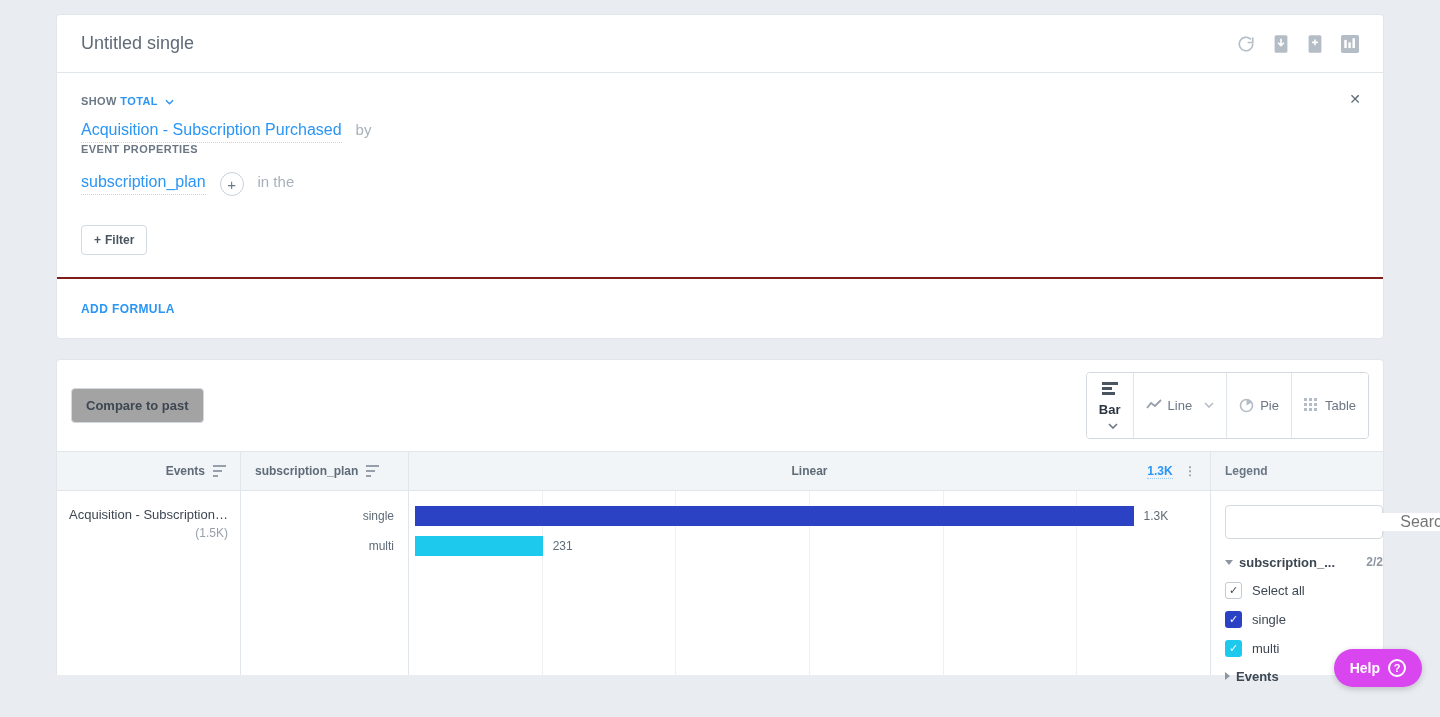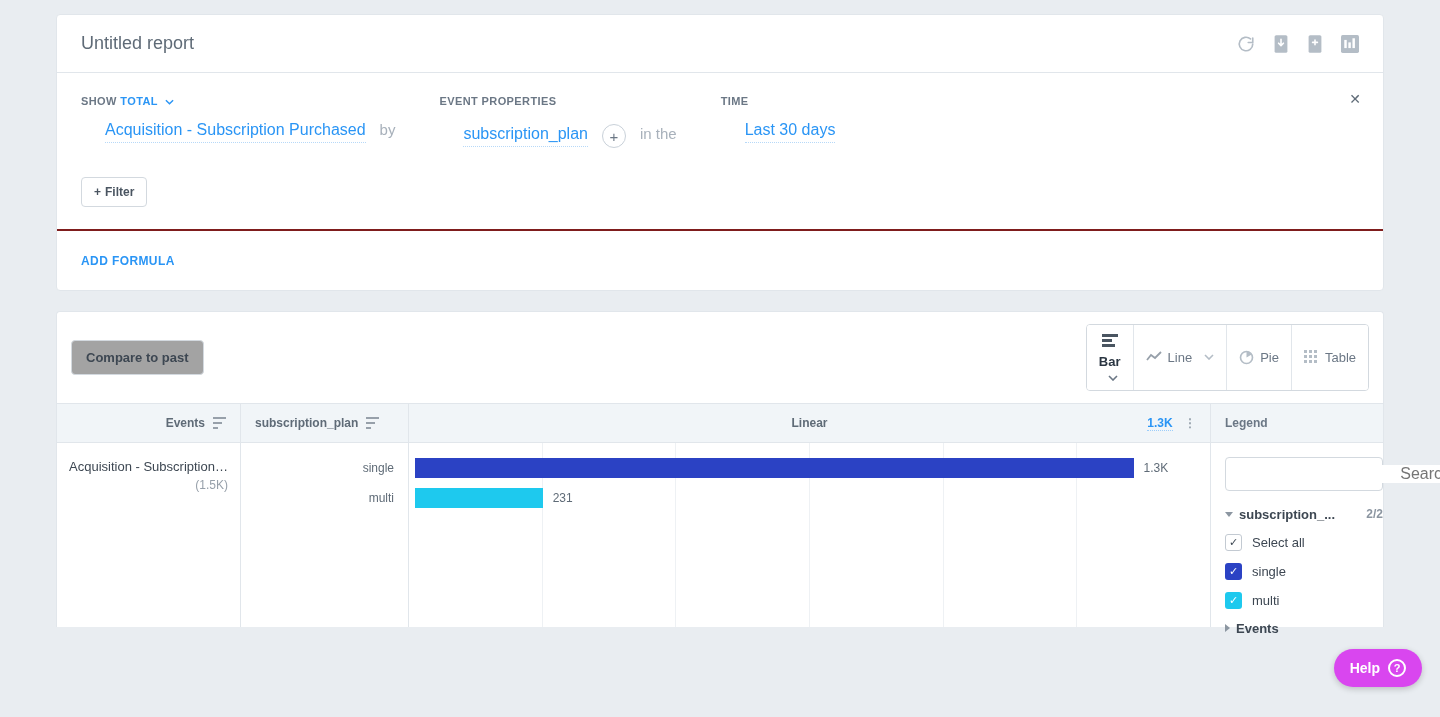--- a/index.html
+++ b/index.html
@@ -54,21 +54,21 @@
     position: absolute;
     right: 22px;
     top: 18px;
     color: #5f6b77;
     cursor: pointer;
     font-size: 14px;
   }
   .columns {
     display: flex;
     align-items: flex-start;
-    gap: 44px;
+    flex-direction: column;
   }
   .col-label {
     font-size: 11px;
     font-weight: 700;
     letter-spacing: 0.4px;
     color: #6b7785;
     margin-bottom: 14px;
     text-transform: uppercase;
   }
   .col-label .accent {
@@ -77,21 +77,20 @@
   }
   .chev-sm {
     display: inline-block;
     margin-left: 4px;
     vertical-align: middle;
   }
   .token-row {
     display: flex;
     align-items: baseline;
     gap: 14px;
-    margin-left: 24px;
   }
   .token {
     font-size: 16px;
     color: #2a95f5;
     border-bottom: 1px dotted #b7d9f8;
     padding-bottom: 3px;
     cursor: pointer;
   }
   .muted-word {
     font-size: 15px;
@@ -346,21 +345,21 @@
     font-weight: 700;
   }
 </style>
 </head>
 <body>
 
 <div class="page">
 
   <div class="card">
     <div class="report-header">
-      <div class="report-title">Untitled report</div>
+      <div class="report-title">Untitled single</div>
       <div class="header-icons">
         <span class="icon-btn">
           <svg width="18" height="18" viewBox="0 0 24 24" fill="none" stroke="currentColor" stroke-width="2.2" stroke-linecap="round">
               <path d="M21 12a9 9 0 1 1-3-6.7"></path>
               <path d="M21 4v6h-6"></path>
             </svg>
         </span>
         <span class="icon-btn">
           <svg width="16" height="18" viewBox="0 0 20 22" fill="currentColor">
               <rect x="2" y="0" width="16" height="22" rx="2"></rect>
@@ -405,26 +404,20 @@
 
         <div>
           <div class="col-label">EVENT PROPERTIES</div>
           <div class="token-row">
             <span class="token">subscription_plan</span>
             <span class="plus-circle">+</span>
             <span class="muted-word">in the</span>
           </div>
         </div>
 
-        <div>
-          <div class="col-label">TIME</div>
-          <div class="token-row">
-            <span class="token">Last 30 days</span>
-          </div>
-        </div>
       </div>
     </div>
 
     <button class="filter-btn">
       <span>+</span>
       <span>Filter</span>
     </button>
 
     <div class="formula-row">
       <span class="formula-link">ADD FORMULA</span>

